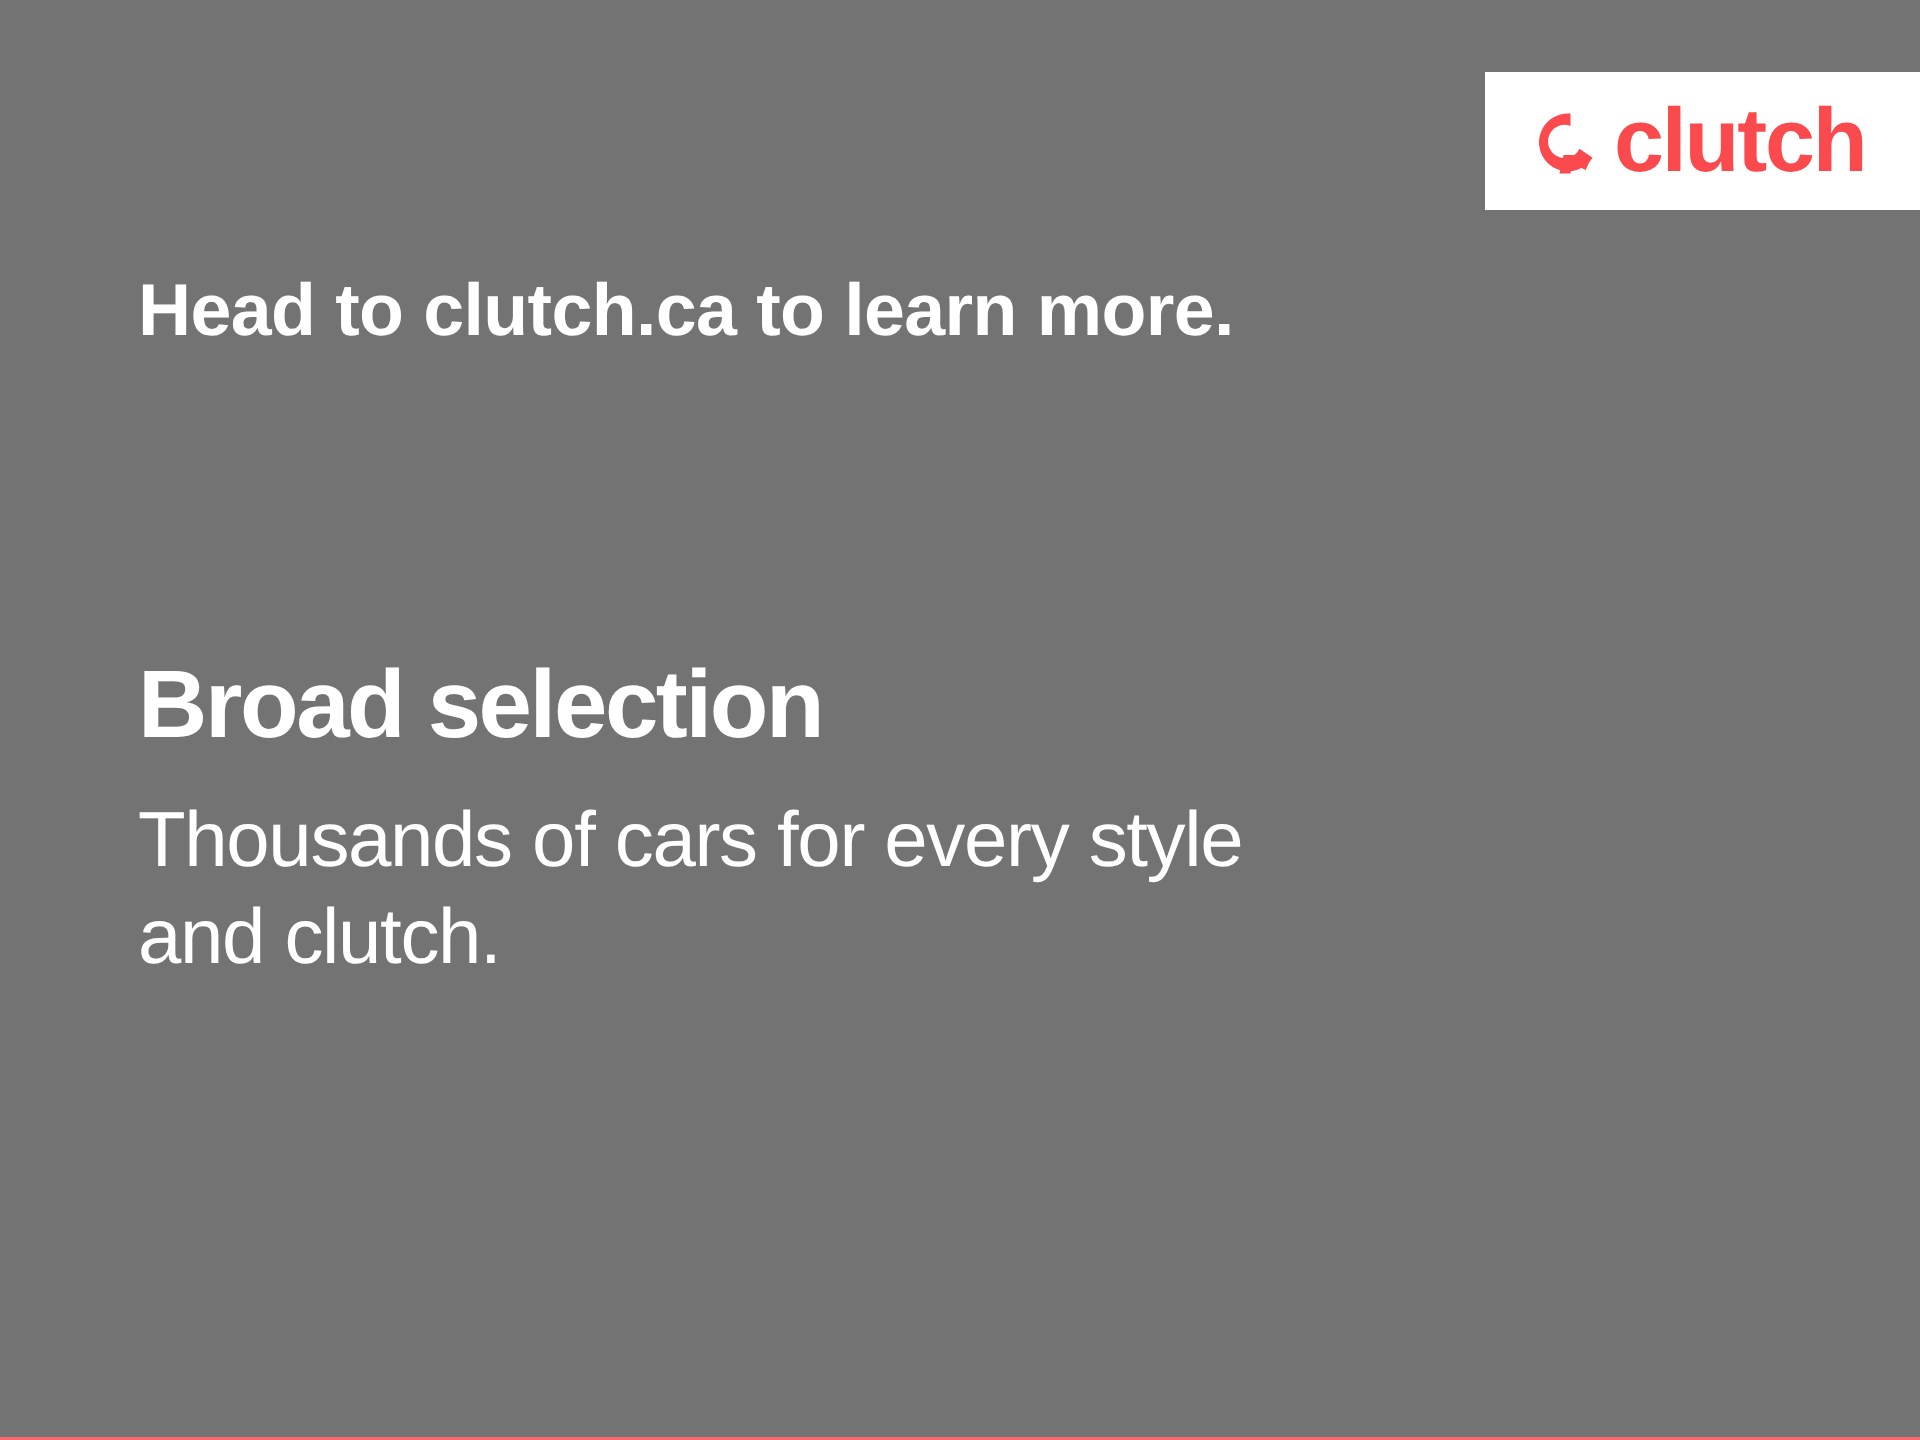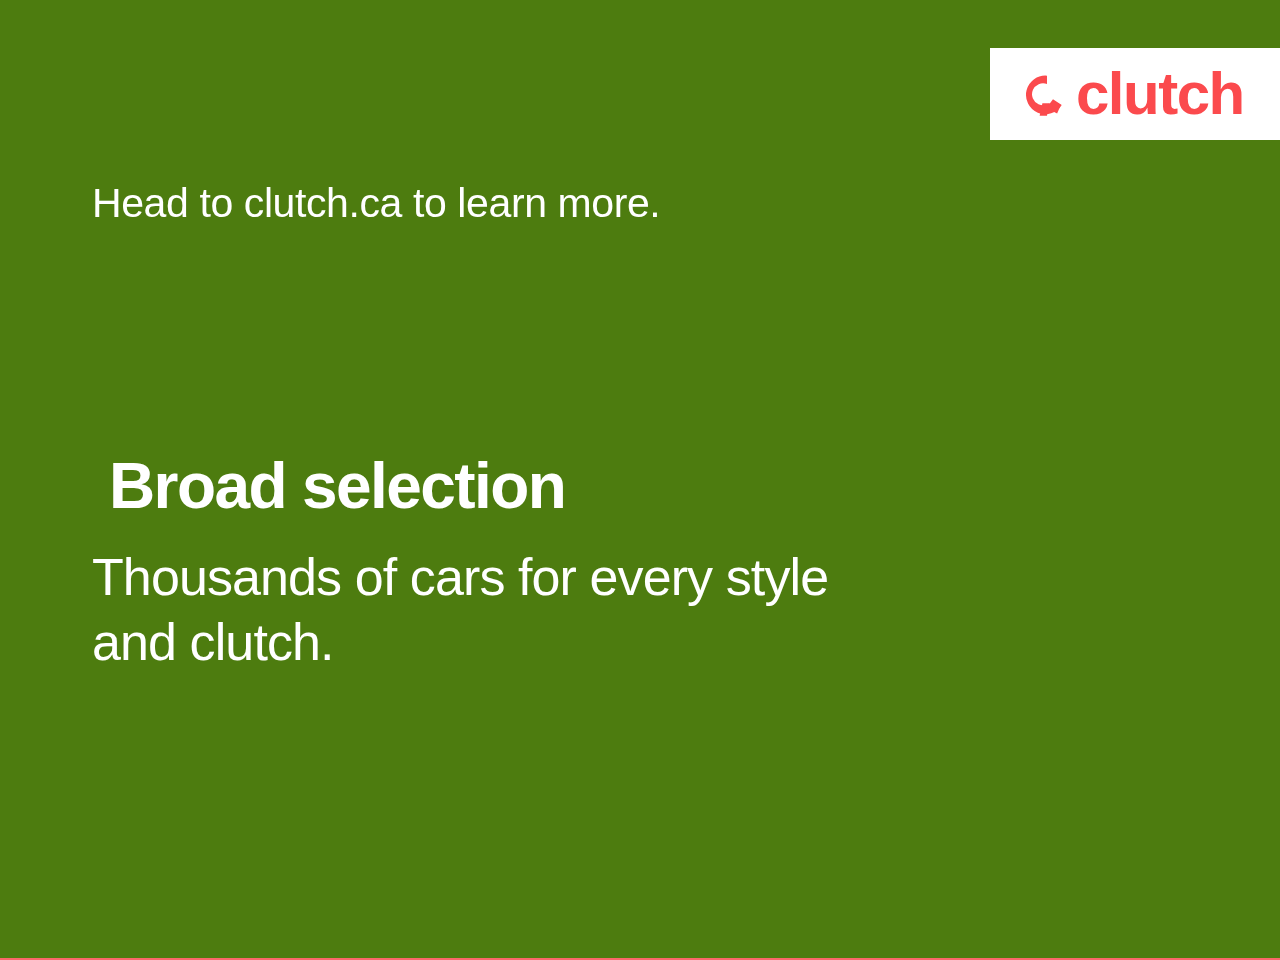--- a/index.html
+++ b/index.html
@@ -10,21 +10,21 @@
     width: 1280px;
     height: 960px;
     overflow: hidden;
     font-family: "Liberation Sans", sans-serif;
   }
 
   #slide {
     position: relative;
     width: 1280px;
     height: 960px;
-    background: #4d7c0f;
+    background: #737373;
     overflow: hidden;
   }
 
   
   #logo-plate {
     position: absolute;
     left: 990px;
     top: 48px;
     width: 290px;
     height: 92px;
@@ -57,45 +57,45 @@
     letter-spacing: -1.5px;
     color: #FB4A4D;
     white-space: nowrap;
   }
 
   
   #eyebrow {
     position: absolute;
     left: 92px;
     top: 182px;
-    font-size: 41px;
-    font-weight: normal;
+    font-size: 49px;
+    font-weight: bold;
     line-height: 1.05;
     letter-spacing: -0.4px;
     color: #FFFFFF;
     white-space: nowrap;
   }
 
   #headline {
     position: absolute;
     left: 92px;
     top: 437px;
-    margin: 17px;
+    margin: 0;
     font-size: 64px;
     font-weight: bold;
     line-height: 1.0;
     letter-spacing: -1.6px;
     color: #FFFFFF;
     white-space: nowrap;
   }
 
   #subheadline {
     position: absolute;
     left: 92px;
-    top: 545px;
+    top: 528px;
     margin: 0;
     width: 960px;
     font-size: 52px;
     font-weight: normal;
     line-height: 1.25;
     letter-spacing: -0.9px;
     color: #FFFFFF;
   }
   #subheadline .sub-line {
     display: block;

